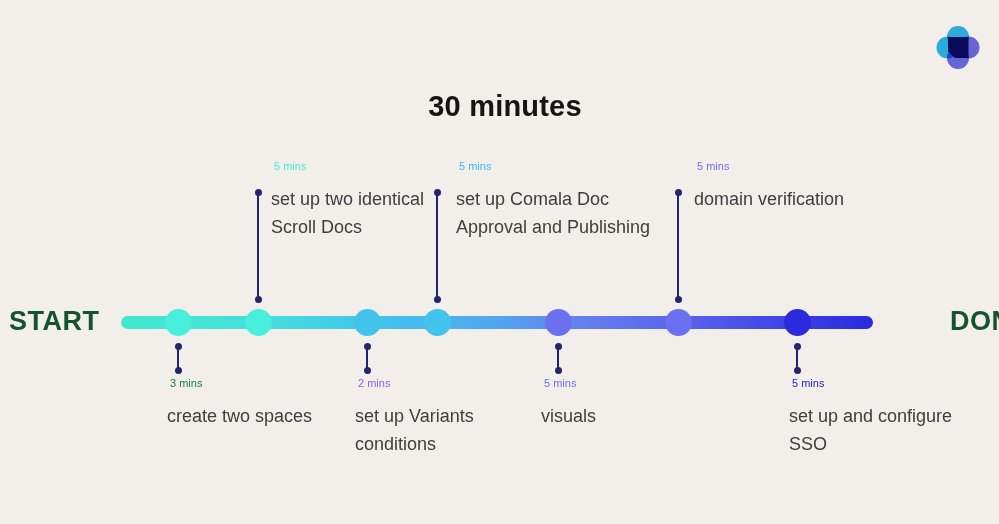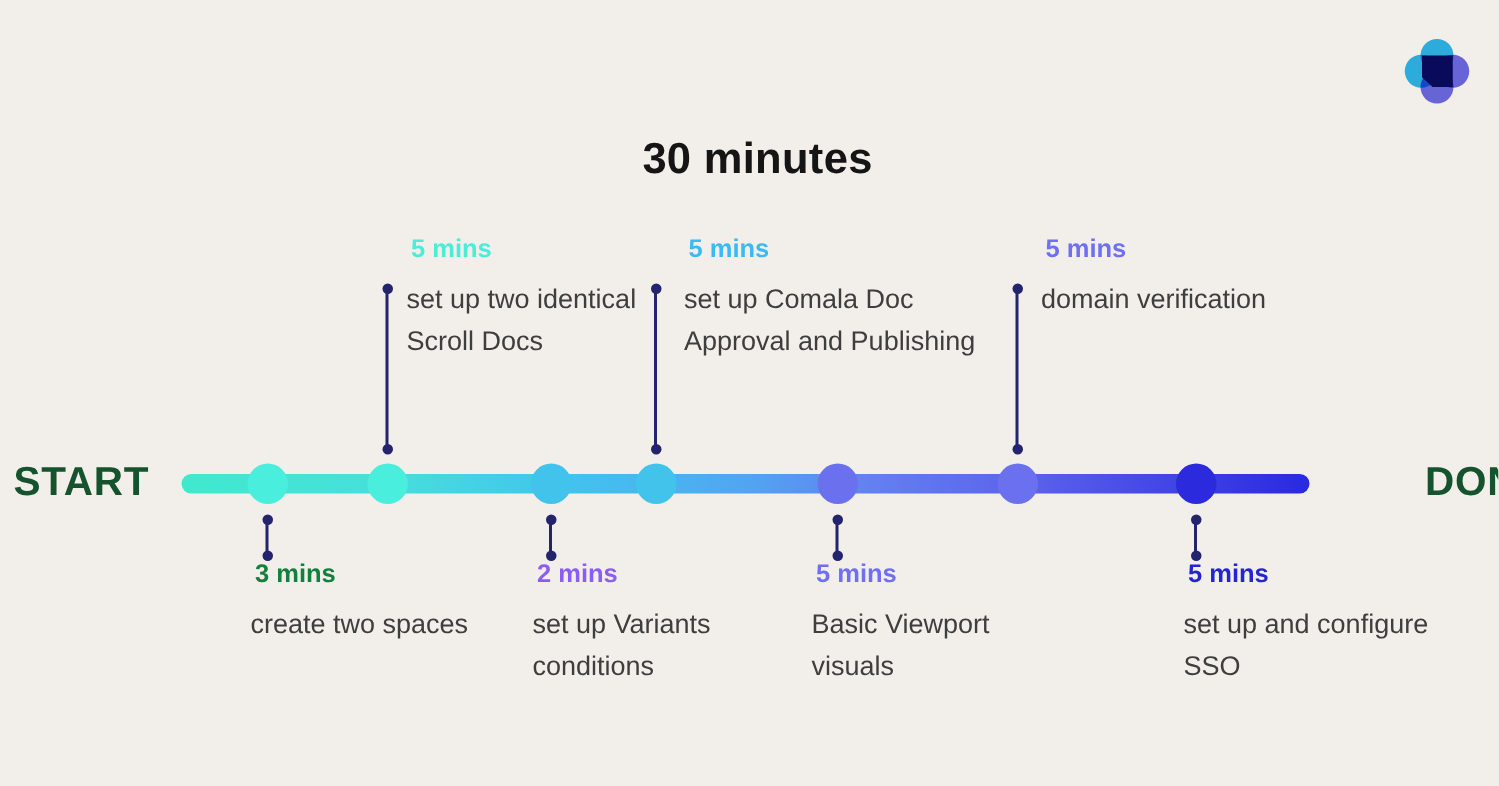--- a/index.html
+++ b/index.html
@@ -25,21 +25,21 @@
   .connector::before, .connector::after { content:""; position:absolute; left:-2.5px;
       width:7px; height:7px; border-radius:50%; background:currentColor; }
   .connector::before { top:-3px; }
   .connector::after  { bottom:-3px; }
   .connector.above { top:192px; height:108px; }
   .connector.below { top:346px; height:25px; }
 
   .milestone { position:absolute; }
   .milestone.above { top:155px; }
   .milestone.below { top:372px; }
-  .milestone .time { font-size:17px; font-weight:700; line-height:22px; margin-left:3px; white-space:nowrap; }
+  .milestone .time { font-size:11px; font-weight:400; line-height:22px; margin-left:3px; white-space:nowrap; }
   .milestone .desc { margin-top:8px; font-size:18px; line-height:28px; color:#3E3E3E; white-space:nowrap; }
 
   .logo { position:absolute; left:934px; top:23px; }
 </style>
 </head>
 <body>
 
 <div class="canvas">
 
   <svg class="logo" width="46" height="48" viewBox="0 0 46 48">
@@ -100,21 +100,20 @@
     <div class="time" style="color: rgb(59, 185, 243);">5 mins</div>
     <div class="desc">
       <div>set up Comala Doc</div>
       <div>Approval and Publishing</div>
     </div>
   </div>
 
   <div class="milestone below" style="left:541px">
     <div class="time" style="color: rgb(111, 111, 242);">5 mins</div>
     <div class="desc">
-      <div>Basic Viewport</div>
       <div>visuals</div>
     </div>
   </div>
 
   <div class="milestone above" style="left:694px">
     <div class="time" style="color: rgb(111, 111, 242);">5 mins</div>
     <div class="desc">
       <div>domain verification</div>
       <div></div>
     </div>

